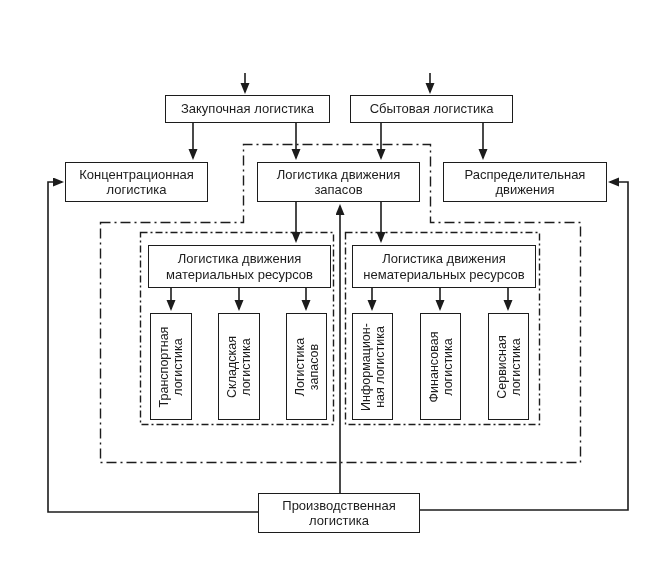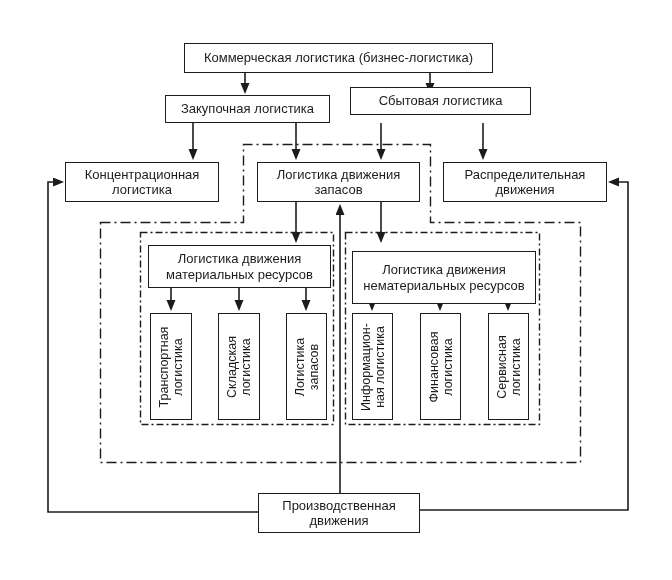--- a/index.html
+++ b/index.html
@@ -77,31 +77,30 @@
     <line x1="306" y1="288" x2="306" y2="309" stroke="#1c1c1c" stroke-width="1.6" marker-end="url(#arr)"></line>
 
     <line x1="372" y1="288" x2="372" y2="309" stroke="#1c1c1c" stroke-width="1.6" marker-end="url(#arr)"></line>
     <line x1="440" y1="288" x2="440" y2="309" stroke="#1c1c1c" stroke-width="1.6" marker-end="url(#arr)"></line>
     <line x1="508" y1="288" x2="508" y2="309" stroke="#1c1c1c" stroke-width="1.6" marker-end="url(#arr)"></line>
 
     <path d="M258,512 L48,512 L48,182 L62,182" fill="none" stroke="#1c1c1c" stroke-width="1.6" marker-end="url(#arr)"></path>
     <path d="M420,510 L628,510 L628,182 L610,182" fill="none" stroke="#1c1c1c" stroke-width="1.6" marker-end="url(#arr)"></path>
   </svg>
 
-  <div class="node nowrap" style="left:184px;top:43px;width:309px;height:30px;">Коммерческая логистика (бизнес-логистика)</div>
 
   <div class="node nowrap" style="left:165px;top:95px;width:165px;height:28px;">Закупочная логистика</div>
-  <div class="node nowrap" style="left:350px;top:87px;width:181px;height:28px;">Сбытовая логистика</div>
+  <div class="node nowrap" style="left:350px;top:95px;width:163px;height:28px;">Сбытовая логистика</div>
 
-  <div class="node" style="left:65px;top:162px;width:154px;height:40px;">Концентрационная логистика</div>
+  <div class="node" style="left:65px;top:162px;width:143px;height:40px;">Концентрационная логистика</div>
   <div class="node" style="left:257px;top:162px;width:163px;height:40px;">Логистика движения запасов</div>
   <div class="node" style="left:443px;top:162px;width:164px;height:40px;">Распределительная движения</div>
 
   <div class="node" style="left:148px;top:245px;width:183px;height:43px;">Логистика движения материальных ресурсов</div>
-  <div class="node" style="left:352px;top:251px;width:184px;height:53px;">Логистика движения нематериальных ресурсов</div>
+  <div class="node" style="left:352px;top:245px;width:184px;height:43px;">Логистика движения нематериальных ресурсов</div>
 
   <div class="vnode" style="left:150px;top:313px;width:42px;height:107px;">
     <div class="vtext">Транспортная логистика</div>
   </div>
   <div class="vnode" style="left:218px;top:313px;width:42px;height:107px;">
     <div class="vtext">Складская логистика</div>
   </div>
   <div class="vnode" style="left:286px;top:313px;width:41px;height:107px;">
     <div class="vtext">Логистика запасов</div>
   </div>
@@ -109,15 +108,15 @@
   <div class="vnode" style="left:352px;top:313px;width:41px;height:107px;">
     <div class="vtext">Информацион-ная логистика</div>
   </div>
   <div class="vnode" style="left:420px;top:313px;width:41px;height:107px;">
     <div class="vtext">Финансовая логистика</div>
   </div>
   <div class="vnode" style="left:488px;top:313px;width:41px;height:107px;">
     <div class="vtext">Сервисная логистика</div>
   </div>
 
-  <div class="node" style="left:258px;top:493px;width:162px;height:40px;">Производственная движения</div>
+  <div class="node" style="left:258px;top:493px;width:162px;height:40px;">Производственная логистика</div>
 
 </div>
 
 </body></html>

